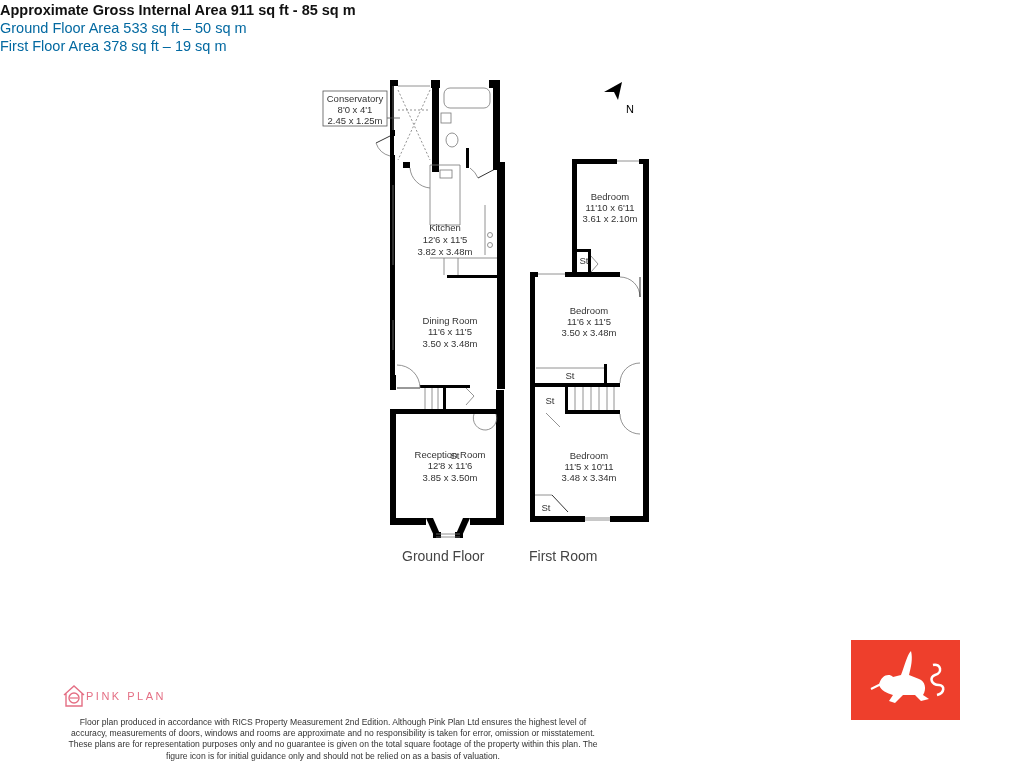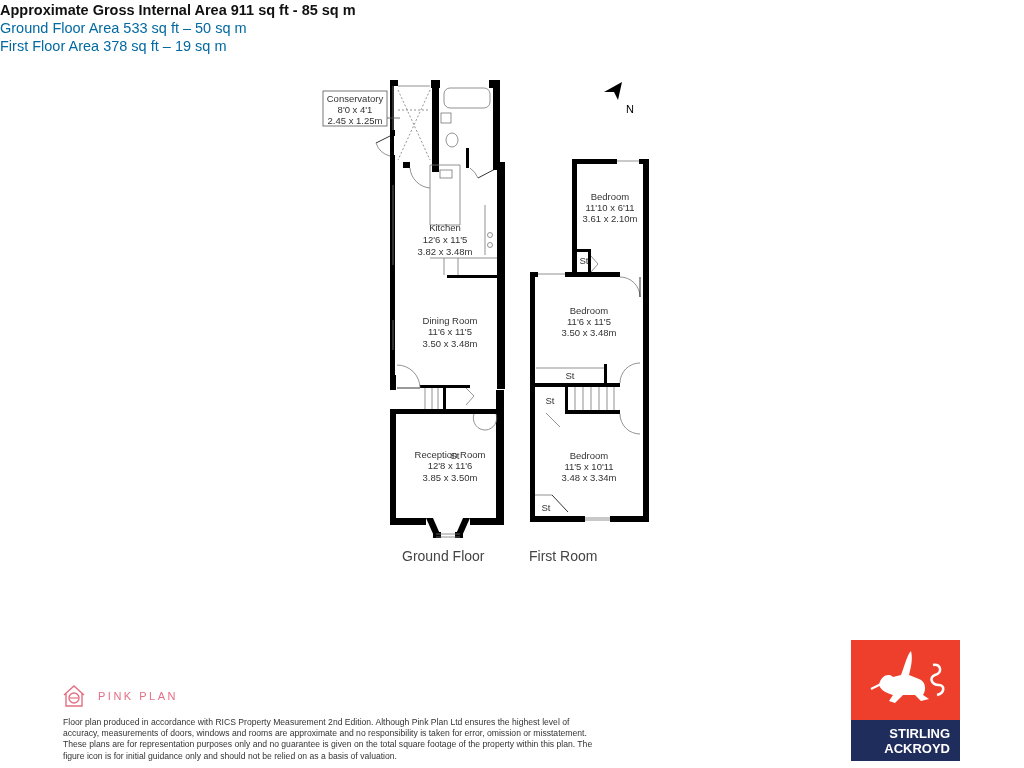--- a/index.html
+++ b/index.html
@@ -5,23 +5,23 @@
   html, body { margin:0; padding:0; background:#ffffff; }
   body { width:1024px; height:768px; position:relative; overflow:hidden; font-family:"Liberation Sans", sans-serif; color:#333; }
   .hdr { position:absolute; left:0; width:1024px; text-align:left; }
   .hdr-main { top:2px; font-size:14.5px; font-weight:bold; color:#111; }
   .hdr-sub { font-size:14.5px; color:#0369a1; }
   .hdr-sub.g { top:20px; }
   .hdr-sub.f { top:38px; }
   svg.plan { position:absolute; left:0; top:0; width:1024px; height:640px; }
   .lbl { font-family:"Liberation Sans", sans-serif; font-size:9.5px; fill:#333; text-anchor:middle; }
   .floor-lbl { position:absolute; top:548px; font-size:14px; color:#444; }
-  .pp { position:absolute; left:62px; top:684px; display:flex; align-items:center; gap:12px; }
+  .pp { position:absolute; left:62px; top:684px; display:flex; align-items:center; gap:0; }
   .pp-text { font-size:11px; letter-spacing:2.5px; color:#e46f84; }
-  .disclaimer { position:absolute; left:63px; top:717px; width:540px; font-size:8.6px; line-height:11.2px; color:#333; }
+  .disclaimer { position:absolute; left:63px; top:717px; width:540px; font-size:8.6px; line-height:11.2px; color:#333;text-align:center; }
   .brand { position:absolute; left:851px; top:640px; width:109px; height:121px; }
   .brand-top { height:80px; background:#ee3f2c; display:flex; align-items:center; justify-content:center; }
   .brand-bot { height:41px; background:#1f2d5c; color:#fff; font-weight:bold; font-size:13px; line-height:15px; text-align:right; padding-right:10px; box-sizing:border-box; display:flex; flex-direction:column; justify-content:center; }
 </style>
 </head>
 <body>
 
 <div class="hdr hdr-main">Approximate Gross Internal Area 911 sq ft - 85 sq m</div>
 <div class="hdr hdr-sub g">Ground Floor Area 533 sq ft – 50 sq m</div>
 <div class="hdr hdr-sub f">First Floor Area 378 sq ft – 19 sq m</div>
@@ -219,17 +219,13 @@
 <div class="disclaimer">Floor plan produced in accordance with RICS Property Measurement 2nd Edition. Although Pink Plan Ltd ensures the highest level of accuracy, measurements of doors, windows and rooms are approximate and no responsibility is taken for error, omission or misstatement. These plans are for representation purposes only and no guarantee is given on the total square footage of the property within this plan. The figure icon is for initial guidance only and should not be relied on as a basis of valuation.</div>
 
 <div class="brand">
   <div class="brand-top">
     <svg width="90" height="70" viewBox="0 0 90 70">
       <path d="M18 40 C20 30 28 28 32 32 L40 30 C44 20 46 10 50 6 C52 14 50 22 48 30 L58 34 C64 36 66 44 62 50 L68 54 L60 56 L54 50 L42 50 L34 58 L28 56 L32 50 C26 48 20 46 18 40 Z" fill="#fff"></path>
       <path d="M10 44 L22 38" stroke="#fff" stroke-width="2"></path>
       <path d="M72 20 C80 18 82 28 74 30 C68 32 70 40 78 40 C84 40 84 48 76 50" fill="none" stroke="#fff" stroke-width="2.5"></path>
     </svg>
   </div>
-  <div class="brand-bot">
-    <span>STIRLING</span>
-    <span>ACKROYD</span>
-  </div>
 </div>
 
 </body></html>

